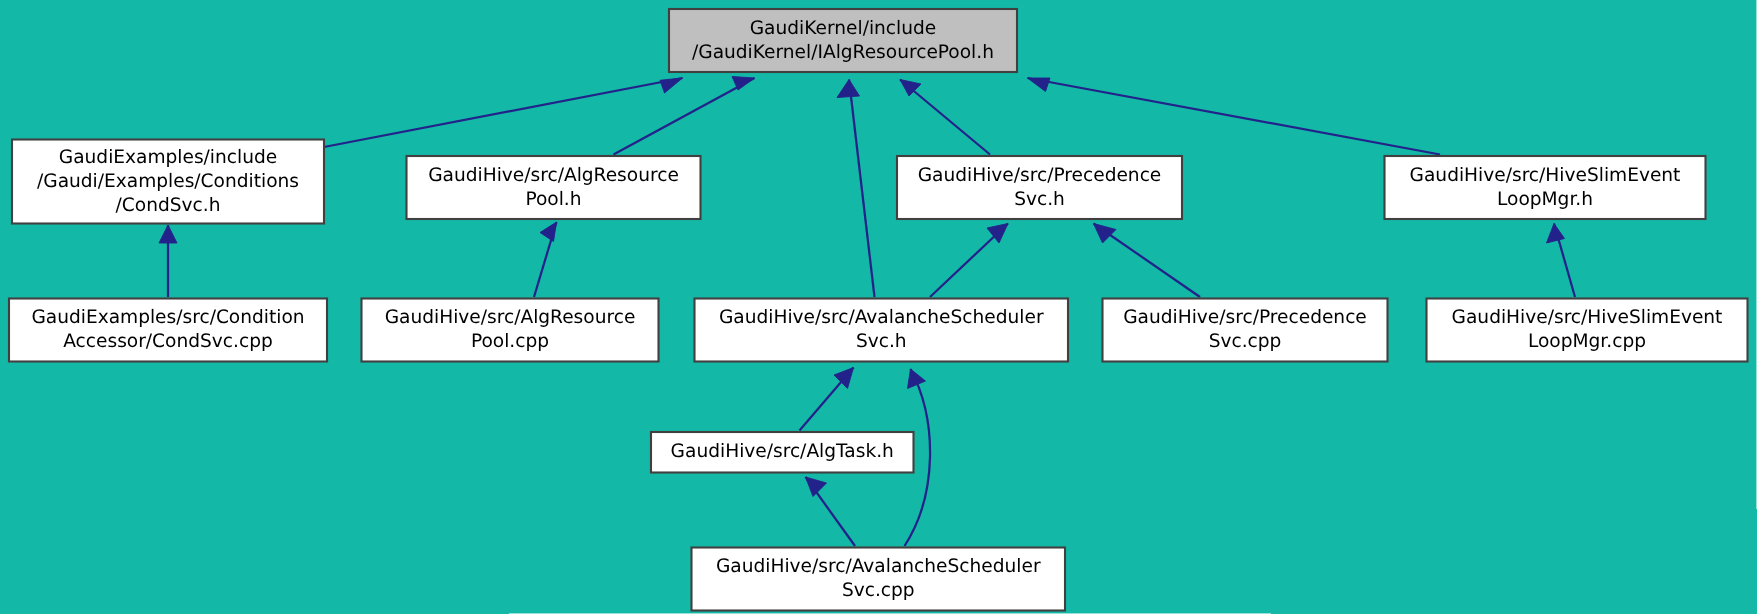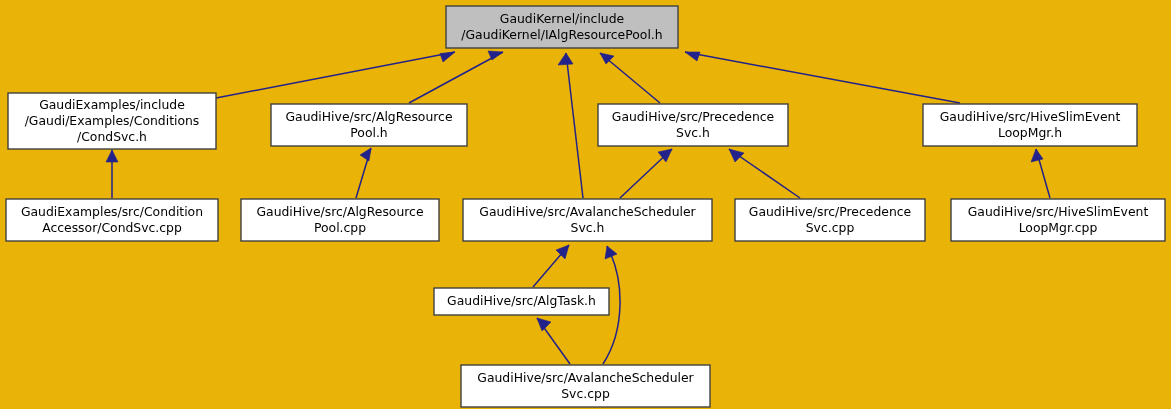--- a/index.html
+++ b/index.html
@@ -4,21 +4,21 @@
 <style>
   html, body {
     margin: 0;
     padding: 0;
     background: #ffffff;
   }
   #canvas-wrap {
     position: relative;
     width: 1171px;
     height: 409px;
-    background: #eab308;
+    background: #14b8a6;
     overflow: hidden;
   }
   svg.graph {
     display: block;
     width: 1171px;
     height: 409px;
   }
   .node-box {
     fill: #ffffff;
     stroke: #404040;

